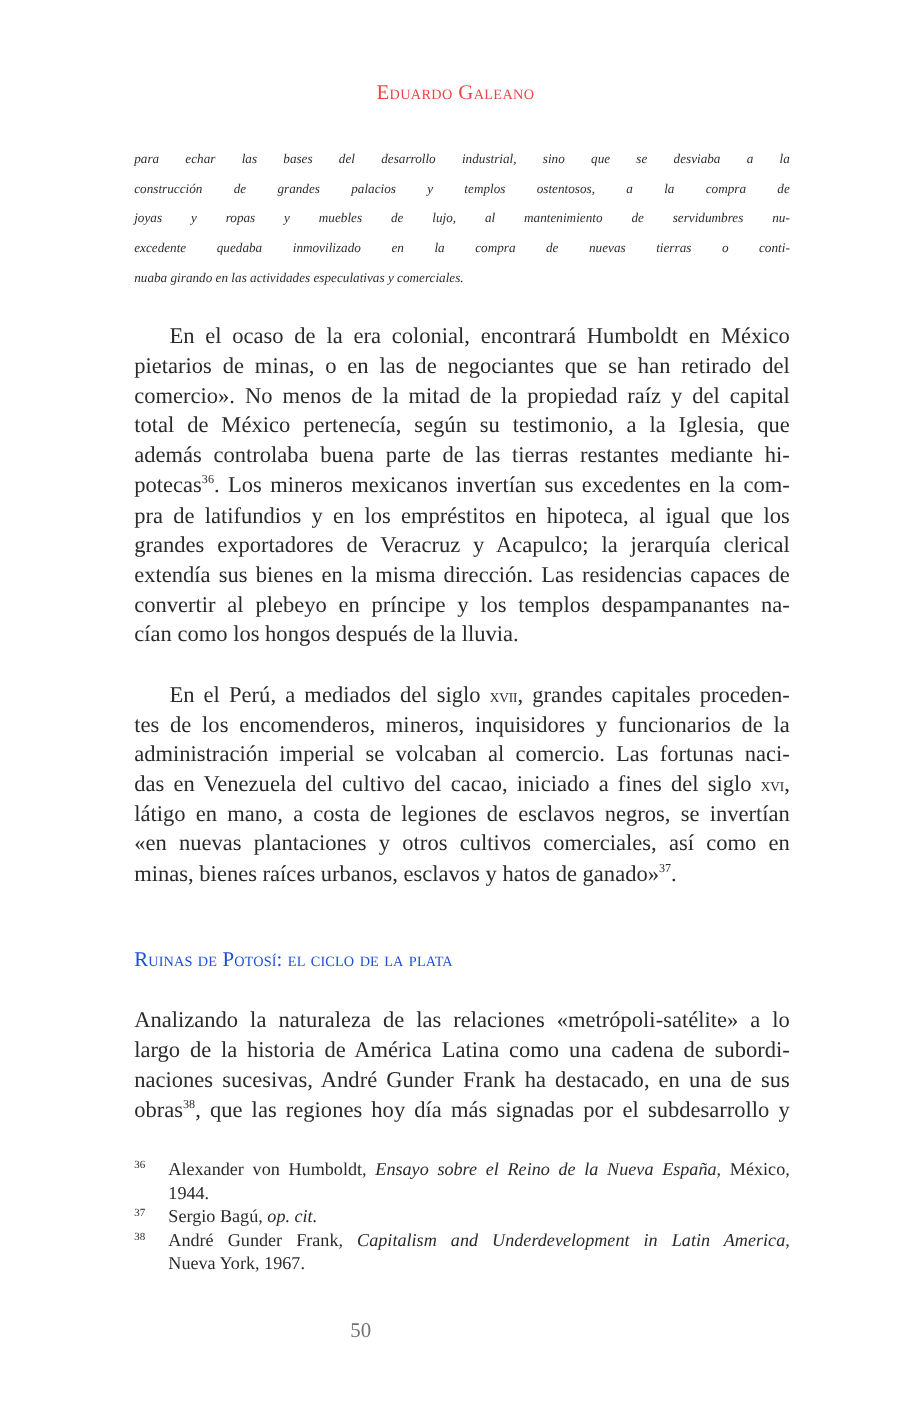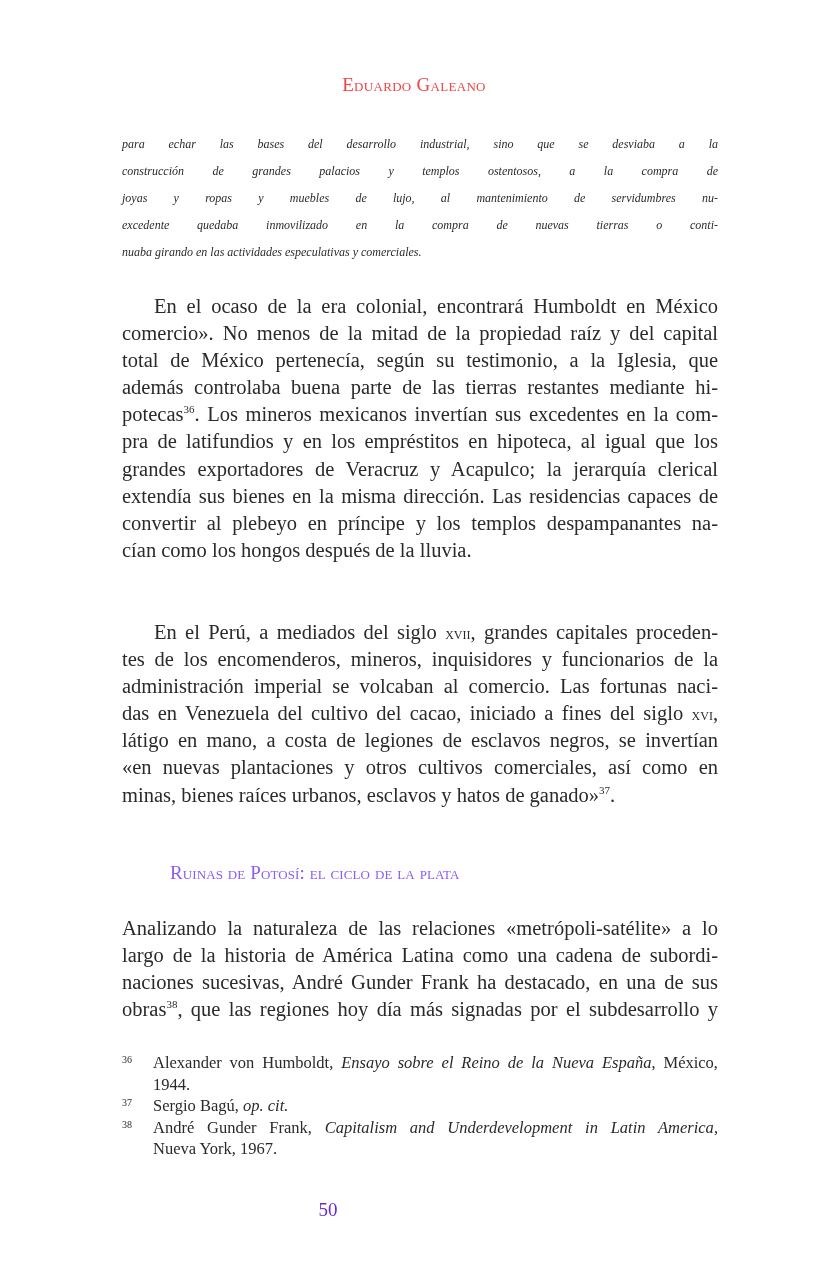--- a/index.html
+++ b/index.html
@@ -59,23 +59,22 @@
       font-size: 11px;
       line-height: 0;
       vertical-align: 8px;
     }
     .section-heading {
       position: absolute;
       left: 122px;
       top: 862px;
       font-size: 19px;
       font-variant: small-caps;
-      color: #8b5cf6;
+      color: #1d4ed8;
       letter-spacing: 0.1px;
-      margin-left: 48px;
     }
     .footnotes {
       position: absolute;
       left: 122px;
       top: 1052px;
       width: 596px;
     }
     .fn {
       position: relative;
       padding-left: 31px;
@@ -97,38 +96,39 @@
     .fn .fn-line.last {
       text-align-last: left;
     }
     .page-number {
       position: absolute;
       top: 1199px;
       left: 0;
       width: 656px;
       text-align: center;
       font-size: 19px;
-      color: #6d28d9;
+      color: #737373;
     }
   </style>
 </head>
 <body>
 
 <div class="running-head">Eduardo Galeano</div>
 
 <div class="block italic" style="top:131px;">
   <span class="line">para echar las bases del desarrollo industrial, sino que se desviaba a la</span>
   <span class="line">construcción de grandes palacios y templos ostentosos, a la compra de</span>
   <span class="line">joyas y ropas y muebles de lujo, al mantenimiento de servidumbres nu-</span>
   <span class="line">excedente quedaba inmovilizado en la compra de nuevas tierras o conti-</span>
   <span class="line last">nuaba girando en las actividades especulativas y comerciales.</span>
 </div>
 
 <div class="block" style="top:293px;">
   <span class="line indent">En el ocaso de la era colonial, encontrará Humboldt en México</span>
+  <span class="line">pietarios de minas, o en las de negociantes que se han retirado del</span>
   <span class="line">comercio». No menos de la mitad de la propiedad raíz y del capital</span>
   <span class="line">total de México pertenecía, según su testimonio, a la Iglesia, que</span>
   <span class="line">además controlaba buena parte de las tierras restantes mediante hi-</span>
   <span class="line"><span>potecas</span><sup>36</sup><span>. Los mineros mexicanos invertían sus excedentes en la com-</span></span>
   <span class="line">pra de latifundios y en los empréstitos en hipoteca, al igual que los</span>
   <span class="line">grandes exportadores de Veracruz y Acapulco; la jerarquía clerical</span>
   <span class="line">extendía sus bienes en la misma dirección. Las residencias capaces de</span>
   <span class="line">convertir al plebeyo en príncipe y los templos despampanantes na-</span>
   <span class="line last">cían como los hongos después de la lluvia.</span>
 </div>

